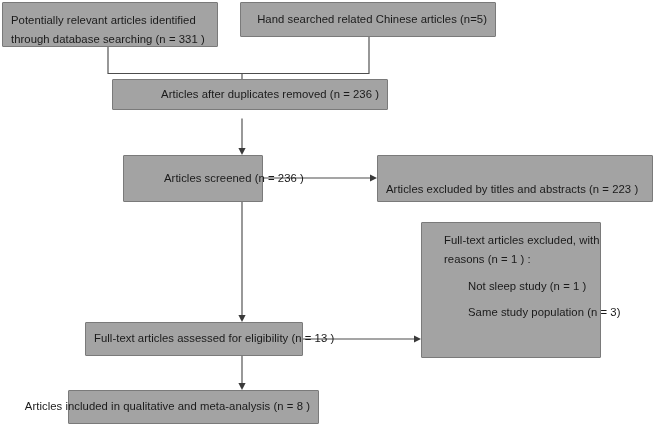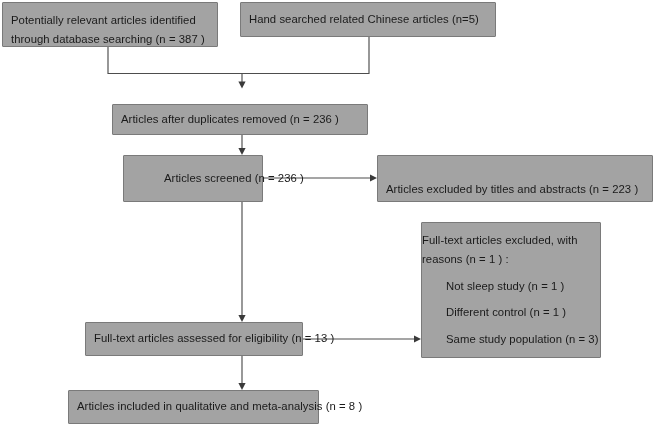--- a/index.html
+++ b/index.html
@@ -84,48 +84,47 @@
 
     <line x1="302.5" y1="339" x2="416" y2="339"></line>
     <polygon class="arrowhead" points="421,339 414,335.4 414,342.6"></polygon>
 
     <line x1="242" y1="355.5" x2="242" y2="386"></line>
     <polygon class="arrowhead" points="242,390 238.4,383 245.6,383"></polygon>
   </svg>
 
   <div class="node multi" style="left:2px; top:2px; width:216px; height:45px;">
     <span class="ln">Potentially relevant articles identified</span>
-    <span class="ln">through database searching (n = 387 )</span>
+    <span class="ln">through database searching (n = 331 )</span>
   </div>
 
-  <div class="node" style="left:240px; top:2px; width:256px; height:35px;">
+  <div class="node" style="left:240px; top:2px; width:256px; height:35px;text-align:right;">
     <span class="ln">Hand searched related Chinese articles (n=5)</span>
   </div>
 
-  <div class="node" style="left:112px; top:104px; width:256px; height:31px;">
+  <div class="node" style="left:112px; top:79px; width:276px; height:31px;text-align:right;">
     <span class="ln">Articles after duplicates removed (n = 236 )</span>
   </div>
 
   <div class="node" style="left:123px; top:155px; width:140px; height:47px;padding-left:40px;">
     <span class="ln">Articles screened (n = 236 )</span>
   </div>
 
   <div class="node" style="left:377px; top:155px; width:276px; height:47px;justify-content:flex-end;">
     <span class="ln">Articles excluded by titles and abstracts (n = 223 )</span>
   </div>
 
-  <div class="node multi" style="left:421px; top:222px; width:180px; height:136px; padding-left:0;">
+  <div class="node multi" style="left:421px; top:222px; width:180px; height:136px; padding-left:22px;">
     <span class="ln">Full-text articles excluded, with</span>
     <span class="ln">reasons (n = 1 ) :</span>
     <span class="ln gap">Not sleep study (n = 1 )</span>
-    <span class="ln gap">Different control (n = 1 )</span>
     <span class="ln gap">Same study population (n = 3)</span>
   </div>
 
   <div class="node" style="left:85px; top:322px; width:218px; height:34px;text-align:right;">
     <span class="ln">Full-text articles assessed for eligibility (n = 13 )</span>
   </div>
 
-  <div class="node" style="left:68px; top:390px; width:251px; height:34px;">
+  <div class="node" style="left:68px; top:390px; width:251px; height:34px;align-items:flex-end;">
     <span class="ln">Articles included in qualitative and meta-analysis (n = 8 )</span>
   </div>
 
 </div>
 
 </body></html>

